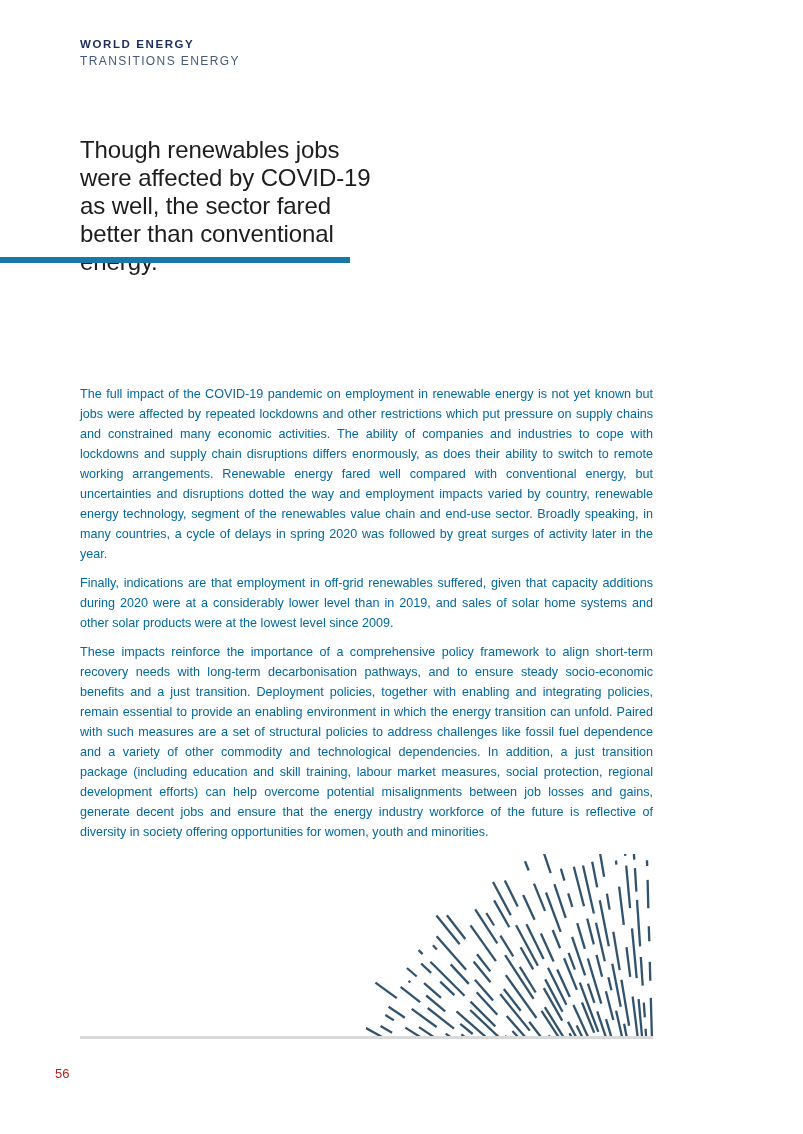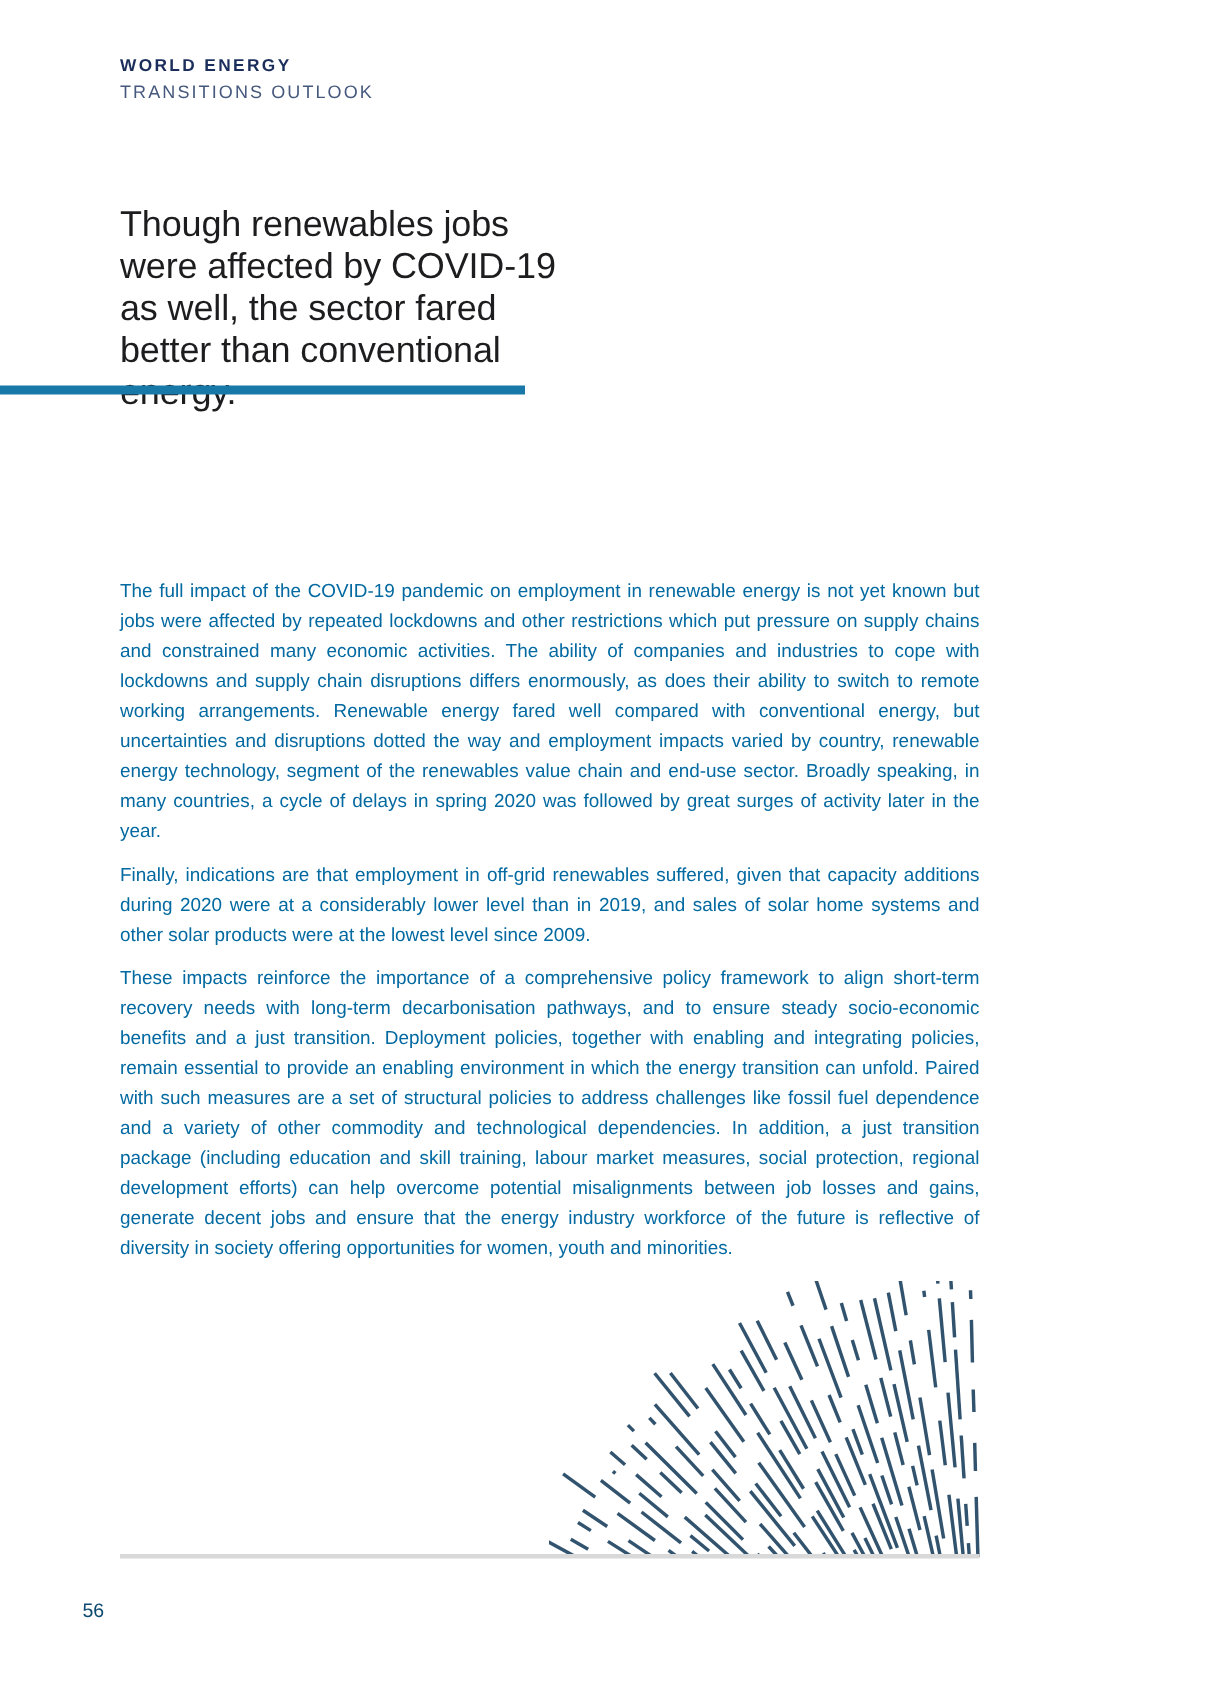--- a/index.html
+++ b/index.html
@@ -86,31 +86,31 @@
     left: 80px;
     top: 1036px;
     width: 573px;
     height: 2.5px;
   }
   .page-number {
     position: absolute;
     left: 55px;
     top: 1066px;
     font-size: 13px;
-    color: #0c4a6e;
+    color: #b91c1c;
   }
 </style>
 </head>
 <body>
 
 <div class="page">
 
   <div class="logo">
     <div class="logo-line1">WORLD ENERGY</div>
-    <div class="logo-line2">TRANSITIONS OUTLOOK</div>
+    <div class="logo-line2">TRANSITIONS ENERGY</div>
   </div>
 
   <div class="pullquote">Though renewables jobs were affected by COVID-19 as well, the sector fared better than conventional energy.</div>
 
   <div class="accent-rule" id="accent-rule" style="background: rgb(24, 120, 168);"></div>
 
   <div class="body-text">
     <p>The full impact of the COVID-19 pandemic on employment in renewable energy is not yet known but jobs were affected by repeated lockdowns and other restrictions which put pressure on supply chains and constrained many economic activities. The ability of companies and industries to cope with lockdowns and supply chain disruptions differs enormously, as does their ability to switch to remote working arrangements. Renewable energy fared well compared with conventional energy, but uncertainties and disruptions dotted the way and employment impacts varied by country, renewable energy technology, segment of the renewables value chain and end-use sector. Broadly speaking, in many countries, a cycle of delays in spring 2020 was followed by great surges of activity later in the year.</p>
     <p>Finally, indications are that employment in off-grid renewables suffered, given that capacity additions during 2020 were at a considerably lower level than in 2019, and sales of solar home systems and other solar products were at the lowest level since 2009.</p>
     <p>These impacts reinforce the importance of a comprehensive policy framework to align short-term recovery needs with long-term decarbonisation pathways, and to ensure steady socio-economic benefits and a just transition. Deployment policies, together with enabling and integrating policies, remain essential to provide an enabling environment in which the energy transition can unfold. Paired with such measures are a set of structural policies to address challenges like fossil fuel dependence and a variety of other commodity and technological dependencies. In addition, a just transition package (including education and skill training, labour market measures, social protection, regional development efforts) can help overcome potential misalignments between job losses and gains, generate decent jobs and ensure that the energy industry workforce of the future is reflective of diversity in society offering opportunities for women, youth and minorities.</p>

